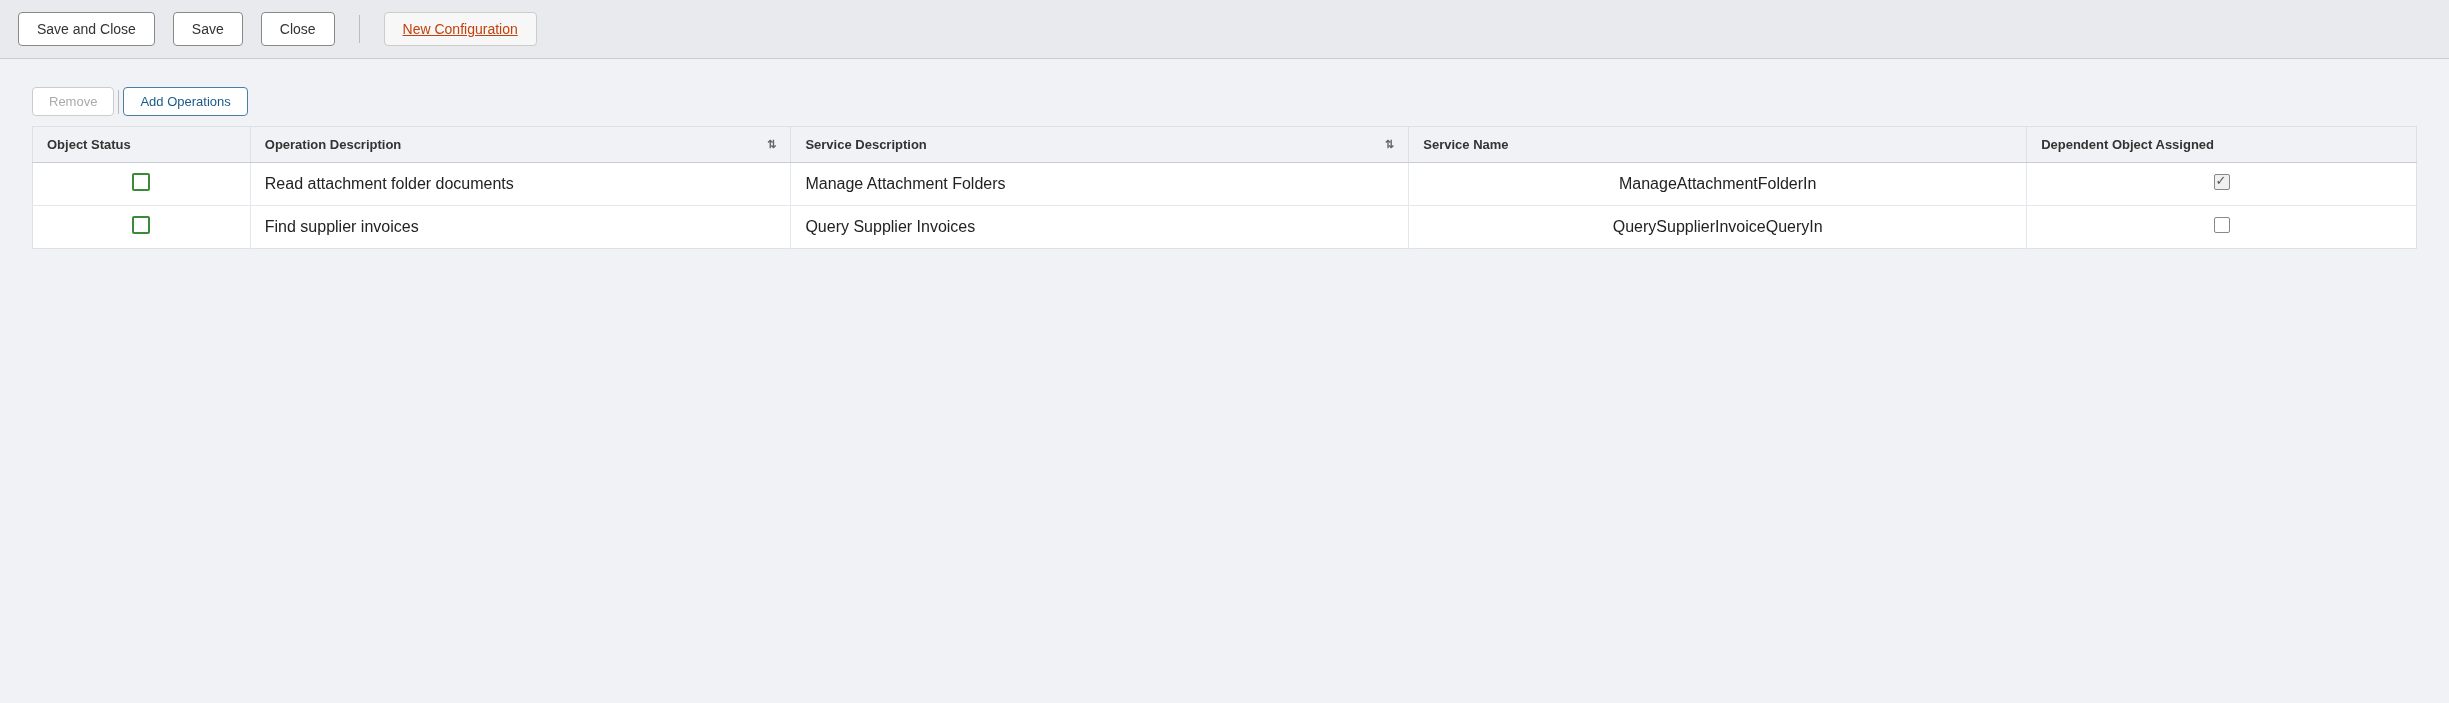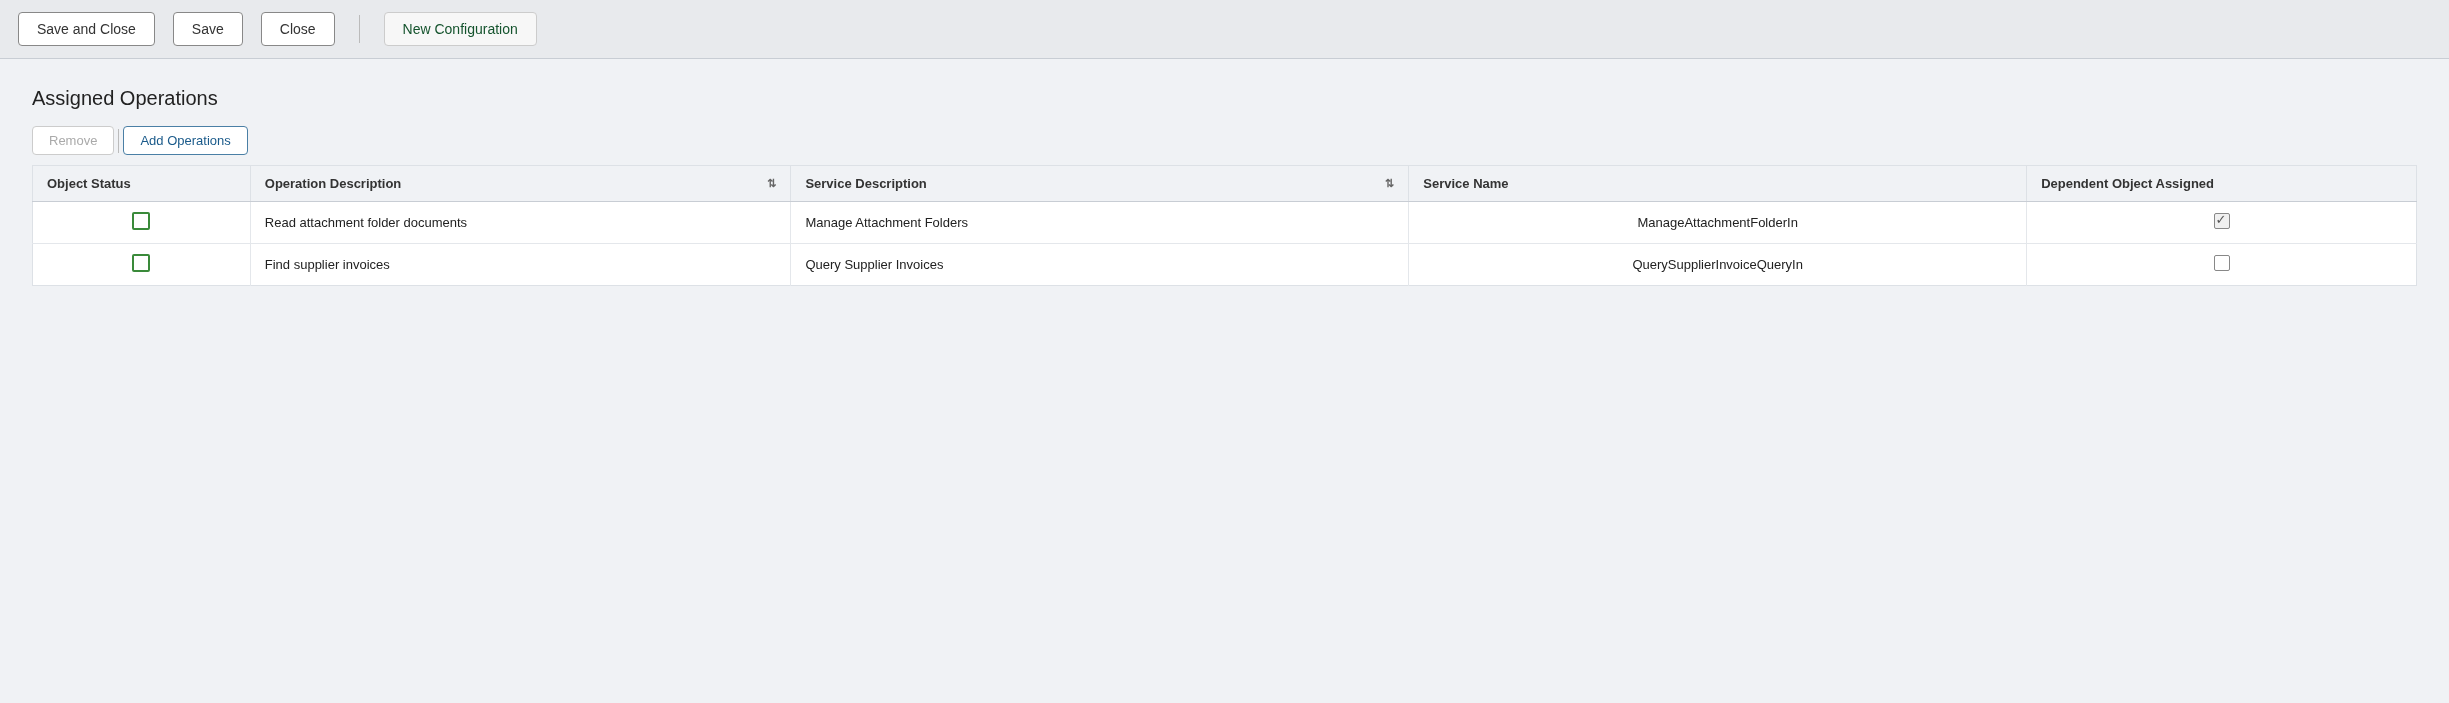--- a/index.html
+++ b/index.html
@@ -26,24 +26,25 @@
       background: #fff;
       border: 1px solid #888;
       border-radius: 4px;
       padding: 8px 18px;
       font-size: 14px;
       color: #333;
       cursor: pointer;
       font-family: inherit;
     }
     .toolbar-btn.disabled {
-      color: #14532d;
+      color: #c2410c;
       border-color: #ccc;
       cursor: default;
       background: #f7f7f7;
+      text-decoration: underline;
     }
     .toolbar-divider {
       width: 1px;
       height: 28px;
       background: #bbb;
       margin: 0 6px;
     }
     .content {
       padding: 28px 32px;
     }
@@ -127,21 +128,21 @@
       text-align: left;
       white-space: nowrap;
     }
     .data-table th:last-child {
       border-right: none;
     }
     .data-table td {
       border-bottom: 1px solid #e4e7eb;
       border-right: 1px solid #e4e7eb;
       padding: 10px 14px;
-      font-size: 13px;
+      font-size: 16px;
       color: #222;
       vertical-align: middle;
     }
     .data-table td:last-child {
       border-right: none;
     }
     .data-table tr:last-child td {
       border-bottom: none;
     }
     .col-release { width: 100px; text-align: center; }
@@ -206,21 +207,20 @@
     <button class="toolbar-btn">Save</button>
     <button class="toolbar-btn">Close</button>
     <div class="toolbar-divider"></div>
     <button class="toolbar-btn disabled">New Configuration</button>
   </div>
 
   <div class="content">
 
 
     <div>
-      <h2 class="section-title">Assigned Operations</h2>
 
       <div class="table-toolbar">
         <button class="table-btn disabled">Remove</button>
         <div class="table-divider"></div>
         <button class="table-btn active">Add Operations</button>
       </div>
 
       <table class="data-table">
         <thead>
           <tr>

